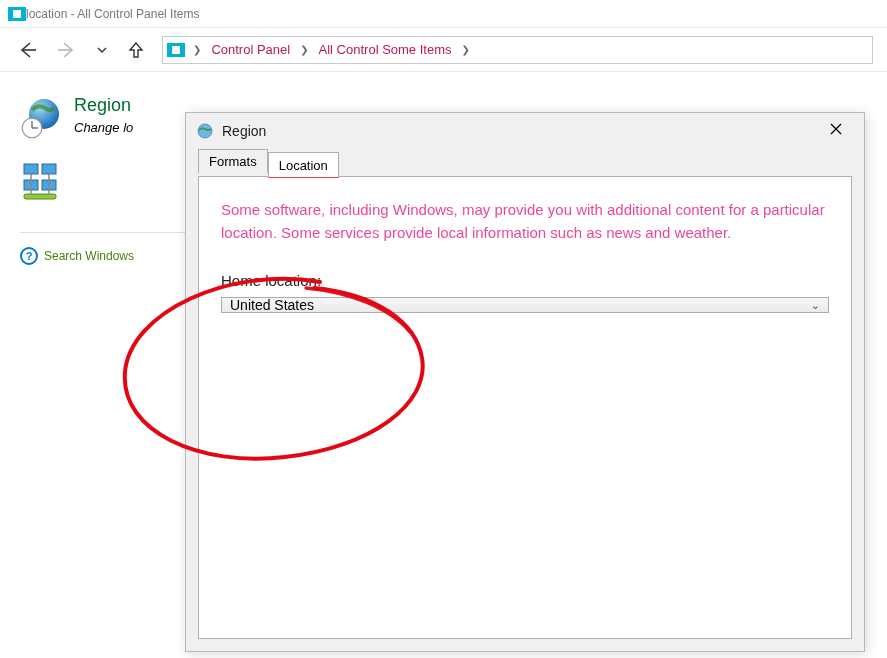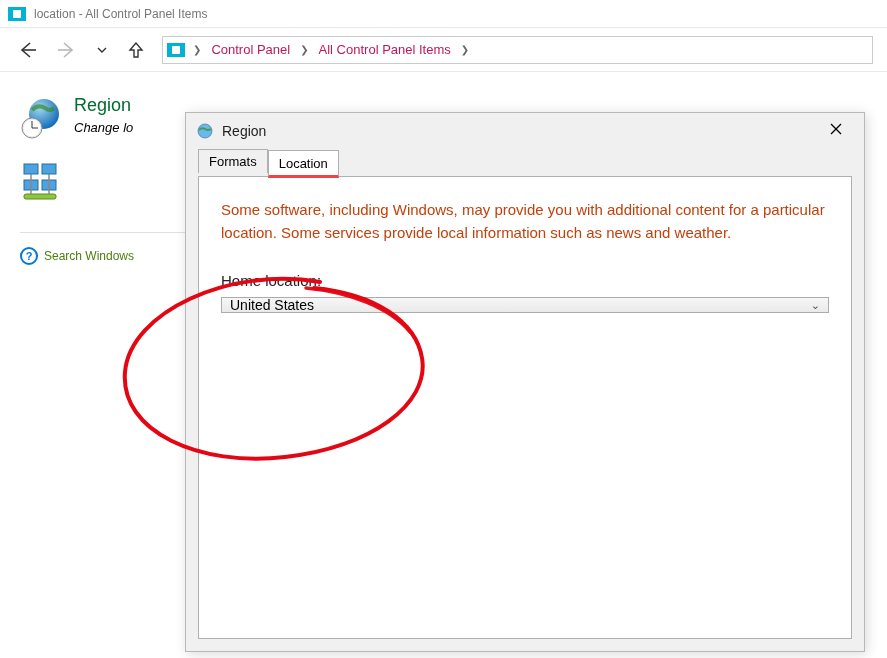--- a/index.html
+++ b/index.html
@@ -16,21 +16,20 @@
       position: relative;
     }
     
     .titlebar {
       height: 28px;
       background: #ffffff;
       border-bottom: 1px solid #e8e8e8;
       display: flex;
       align-items: center;
       padding: 0 8px;
-      gap: 8px;
     }
     .titlebar-icon {
       width: 18px;
       height: 14px;
       background: #00b3d6;
       display: flex;
       align-items: center;
       justify-content: center;
     }
     .titlebar-icon-inner {
@@ -200,39 +199,39 @@
       border-bottom: none;
       background: #f0f0f0;
       margin-right: 0px;
       position: relative;
       bottom: 4px;
       cursor: pointer;
       z-index: 1;
     }
     .tab.active {
       background: #ffffff;
-      border-bottom: 3px solid #ef4444;
+      border-bottom: 1px solid #ef4444;
       bottom: -1px;
       z-index: 2;
       padding-top: 5px;
     }
     .tab:not(.active) {
       margin-top: 2px;
     }
     .dialog-body {
       flex: 1;
       background: #ffffff;
       margin: 0 12px 12px 12px;
       border: 1px solid #b0b0b0;
       border-top: none;
       padding: 22px 22px;
     }
     .info-text {
       font-size: 15px;
-      color: #c2410c;
+      color: #ec4899;
       line-height: 1.5;
       margin-bottom: 28px;
     }
     .field-label {
       font-size: 15px;
       color: #222;
       margin-bottom: 8px;
     }
     .dropdown {
       width: 100%;
@@ -294,21 +293,21 @@
         <path d="M10 3 L4 10 L8 10 L8 17 L12 17 L12 10 L16 10 Z" fill="none" stroke="#333" stroke-width="1.4"></path>
       </svg>
   </button>
   <div class="address-box">
     <div class="address-icon">
         <div class="titlebar-icon-inner"></div>
       </div>
     <span class="bc-sep">❯</span>
     <span class="bc-item">Control Panel</span>
     <span class="bc-sep">❯</span>
-    <span class="bc-item">All Control Panel Items</span>
+    <span class="bc-item">All Control Some Items</span>
     <span class="bc-sep">❯</span>
   </div>
 </div>
 
 <div class="content">
   <div class="left-ctrlpanel">
 
     <div class="cp-item">
       <div class="cp-icon-wrap region-icon">
         <svg width="44" height="44" viewBox="0 0 44 44">

